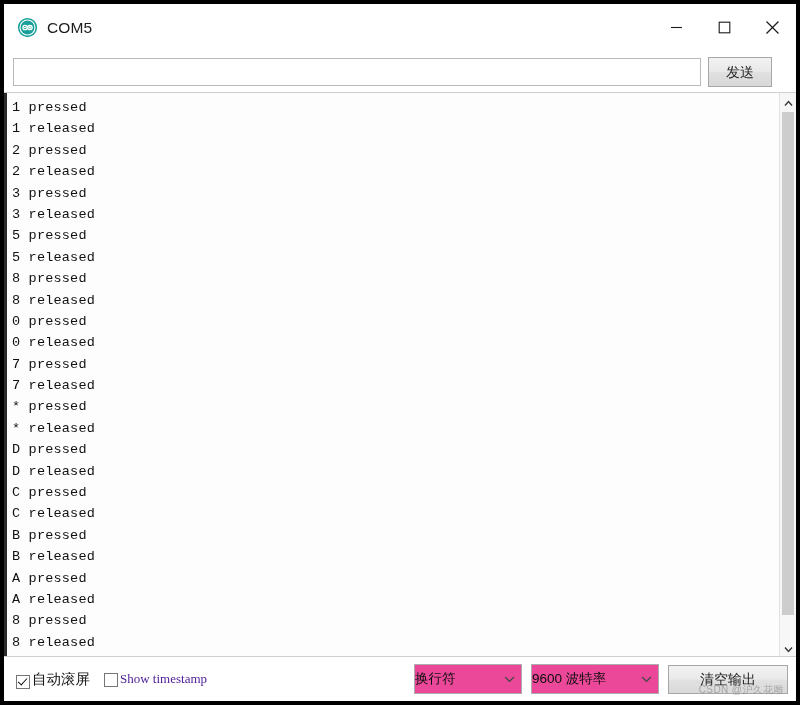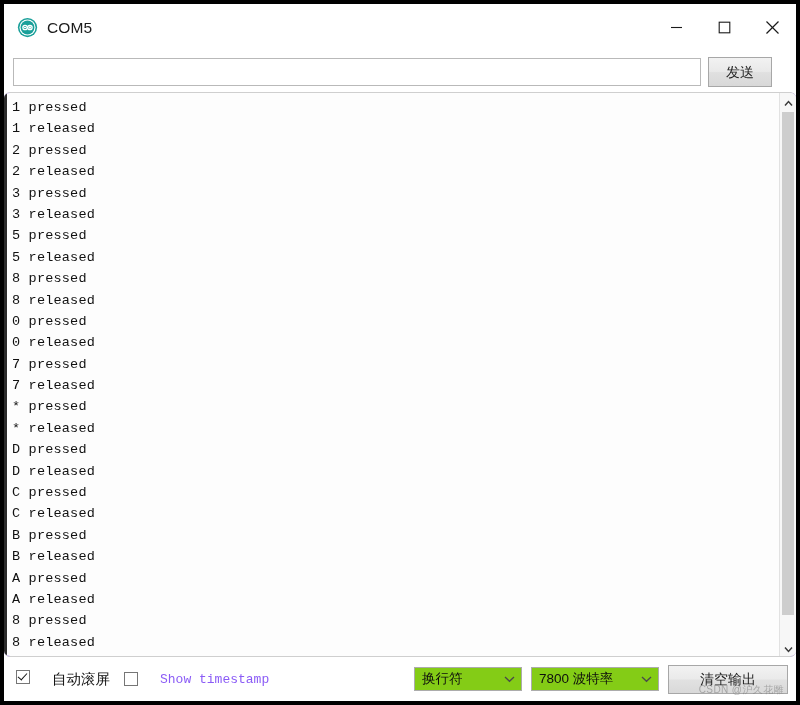--- a/index.html
+++ b/index.html
@@ -117,21 +117,20 @@
 
   
   #console-wrap {
     flex: 1 1 auto;
     position: relative;
     display: flex;
     background: #8b5cf6;
     border-top: 1px solid #cfcfcf;
     border-bottom: 1px solid #cfcfcf;
     overflow: hidden;
-    border-radius: 6px;
   }
   #console-leftborder {
     width: 4px;
     min-width: 4px;
     background: #ffffff;
     border-left: 3px solid #2b2b2b;
     box-sizing: border-box;
   }
   #console {
     flex: 1 1 auto;
@@ -185,22 +184,22 @@
     min-height: 44px;
     background: #ffffff;
     display: flex;
     align-items: center;
     position: relative;
     padding: 0 6px 0 12px;
     box-sizing: border-box;
   }
   .chk-group {
     display: flex;
-    align-items: flex-start;
-    gap: 22px;
+    align-items: flex-end;
+    gap: 2px;
     margin-right: 14px;
   }
   .chkbox {
     width: 14px;
     height: 14px;
     border: 1px solid #767676;
     background: #ffffff;
     position: relative;
     box-sizing: border-box;
     display: block;
@@ -216,43 +215,42 @@
     border-width: 0 1.6px 1.6px 0;
     transform: rotate(42deg);
   }
   .chk-label-cn {
     font-family: "Liberation Sans", "DejaVu Sans", sans-serif;
     font-size: 14.5px;
     color: #101010;
     white-space: nowrap;
   }
   .chk-label-mono {
-    font-family: Liberation Mono, monospace;
+    font-family: Liberation Serif, serif;
     font-size: 13px;
-    color: #8b5cf6;
+    color: #4c1d95;
     white-space: nowrap;
   }
 
   #status-right {
     position: absolute;
     right: 6px;
     top: 0;
     height: 44px;
     display: flex;
     align-items: center;
     gap: 9px;
   }
   .combo {
-    height: 24px;
-    background: #84cc16;
+    height: 30px;
+    background: #ec4899;
     border: 1px solid #acacac;
     display: flex;
     align-items: center;
     box-sizing: border-box;
-    padding-left: 7px;
     position: relative;
   }
   .combo .combo-text {
     font-family: "Liberation Sans", "DejaVu Sans", sans-serif;
     font-size: 13.5px;
     color: #0d0d0d;
     white-space: nowrap;
   }
   .combo .combo-arrow {
     position: absolute;
@@ -381,21 +379,21 @@
       <div class="combo" id="combo-newline">
         <span class="combo-text">换行符</span>
         <span class="combo-arrow">
           <svg width="11" height="8" viewBox="0 0 11 8">
             <polyline points="1,2 5.5,6.3 10,2" fill="none" stroke="#4a4a4a" stroke-width="1.3"></polyline>
           </svg>
         </span>
       </div>
 
       <div class="combo" id="combo-baud">
-        <span class="combo-text">7800 波特率</span>
+        <span class="combo-text">9600 波特率</span>
         <span class="combo-arrow">
           <svg width="11" height="8" viewBox="0 0 11 8">
             <polyline points="1,2 5.5,6.3 10,2" fill="none" stroke="#4a4a4a" stroke-width="1.3"></polyline>
           </svg>
         </span>
       </div>
 
       <button id="clear-button">清空输出</button>
     </div>
 

